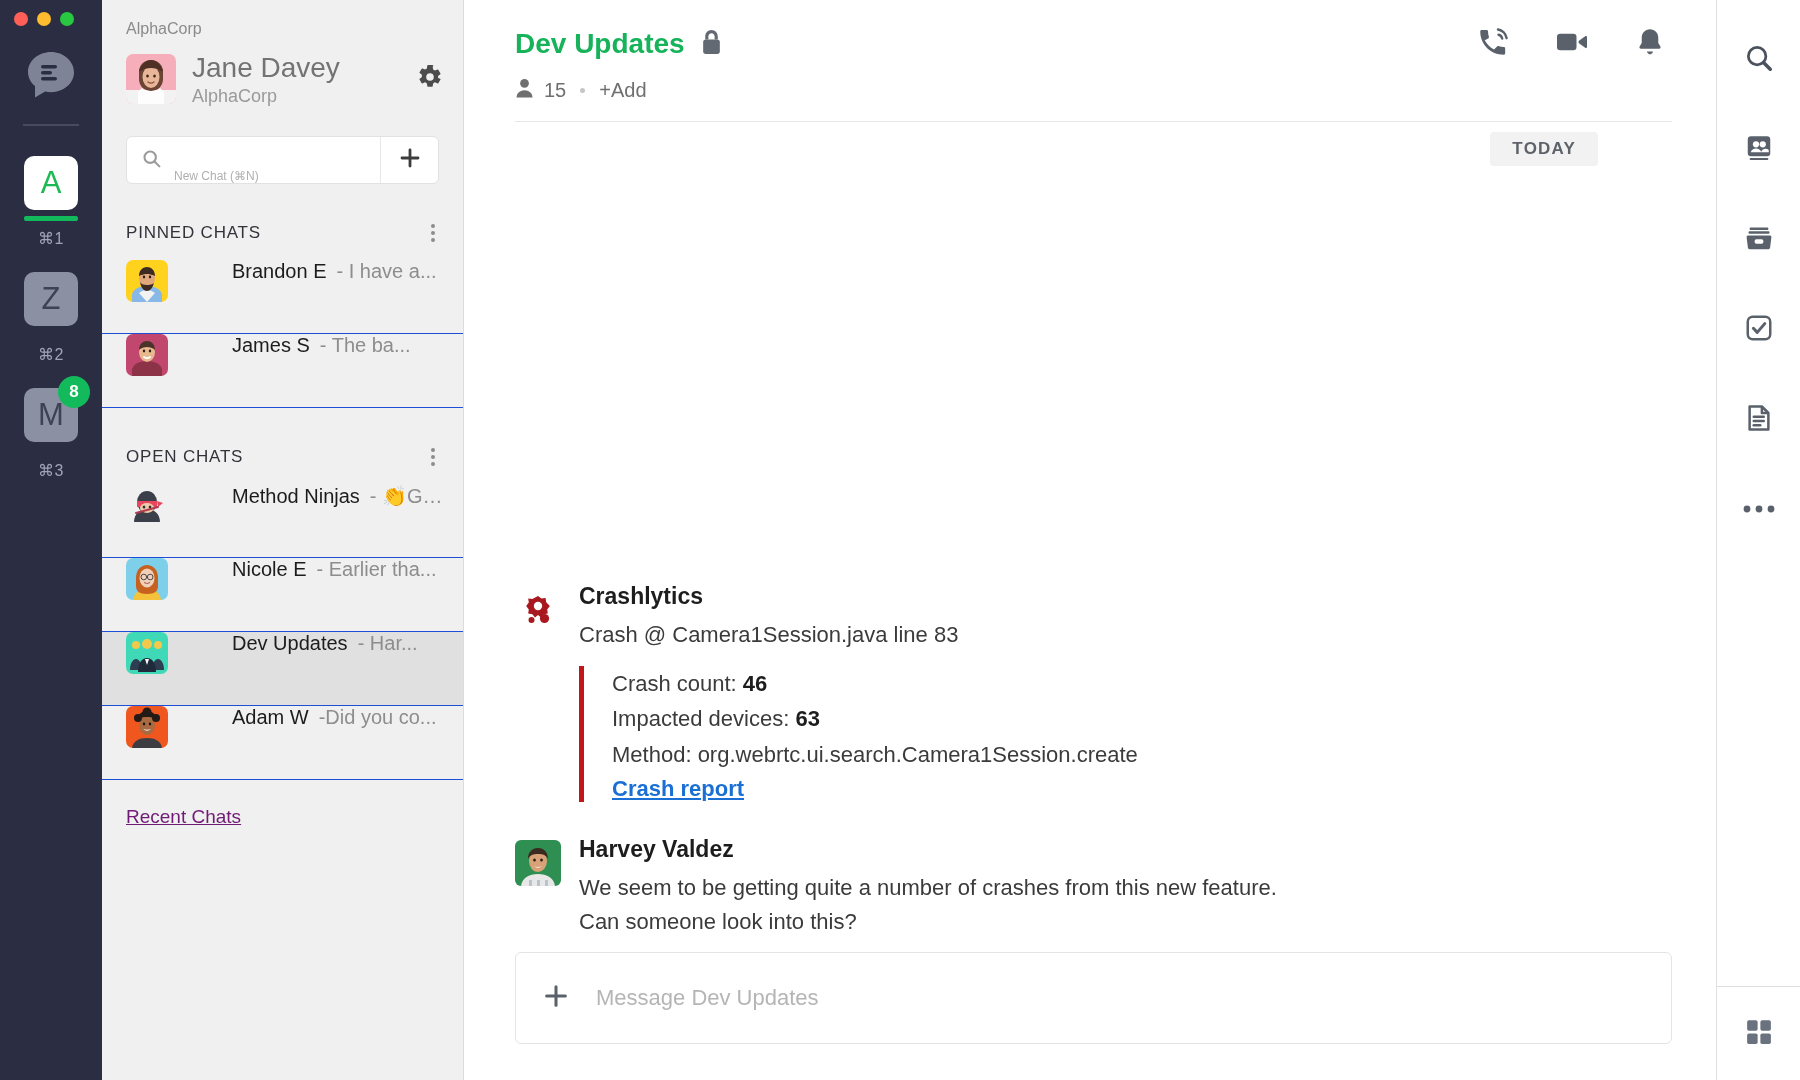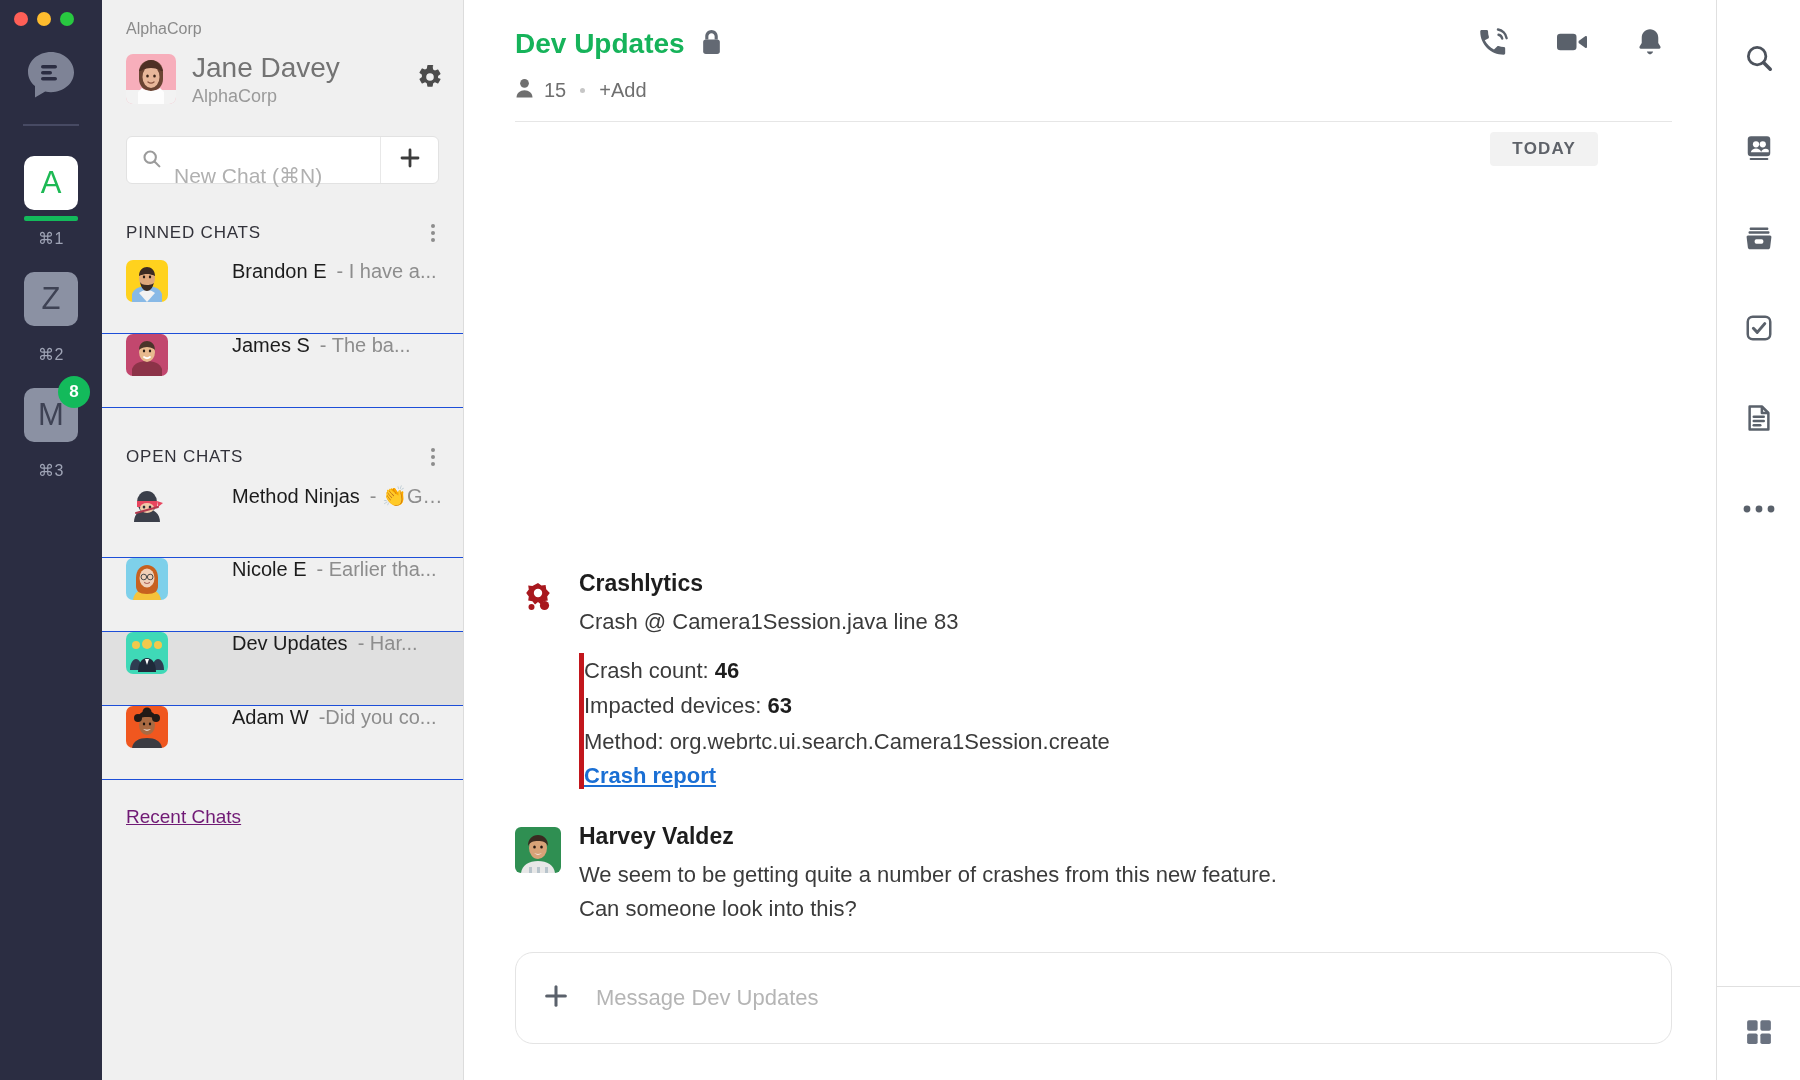--- a/index.html
+++ b/index.html
@@ -139,21 +139,21 @@
     height: 48px;
     align-items: stretch;
   }
   .search-box {
     flex: 1;
     display: flex; align-items: center;
     padding-left: 14px;
     gap: 12px;
   }
   .search-ph {
-    font-size: 21px;
+    font-size: 12px;
     color: #b0b0b0;
     margin-top: 32px;
   }
   .plus-box {
     width: 58px;
     border-left: 1px solid #e8e8e8;
     display: flex; align-items: center; justify-content: center;
   }
 
   .section-head {
@@ -292,41 +292,42 @@
     color: #1d1d1d;
     margin-bottom: 8px;
   }
   .msg-line {
     font-size: 22px;
     color: #3b3b3b;
     line-height: 1.55;
   }
   .attach {
     border-left: 5px solid #c2161c;
+    padding-left: 28px;
     margin-top: 14px;
   }
   .attach-line {
     font-size: 22px;
     color: #3b3b3b;
     line-height: 1.6;
   }
   .attach-line b { color: #1d1d1d; font-weight: 700; }
   .attach-link {
     font-size: 22px;
     color: #1a6fd4;
     text-decoration: underline;
     font-weight: 700;
     display: inline-block;
     margin-top: 4px;
   }
 
   .composer-wrap { padding: 0 44px 36px 51px; }
   .composer {
     border: 1px solid #e4e4e4;
-    border-radius: 18px;
+    border-radius: 6px;
     height: 92px;
     display: flex; align-items: center;
     padding-left: 26px;
     gap: 26px;
   }
   .composer-ph {
     font-size: 22px;
     color: #b5b5b5;
   }
 
@@ -640,21 +641,21 @@
         <span class="ch-add">+Add</span>
       </div>
     </div>
 
     <div class="messages">
 
       <div class="daysep">
         <span class="daypill">TODAY</span>
       </div>
 
-      <div class="msg-block" style="bottom: 26px;">
+      <div class="msg-block" style="bottom: 13px;">
 
         <div class="msg" style="margin-bottom:34px;">
           <div class="msg-av">
             <svg width="46" height="46" viewBox="0 0 46 46">
               <rect width="46" height="46" fill="#ffffff"></rect>
               <path d="M23 9l3.4 2.6 4.2-.6.6 4.2L34.8 19l-2.6 3.4.6 4.2-4.2.6L26 30.6 23 28l-3 2.6-2.6-3.4-4.2-.6.6-4.2L11.2 19l2.6-3.4-.6-4.2 4.2.6z" fill="#a8181e"></path>
               <circle cx="23" cy="19" r="4.2" fill="#ffffff"></circle>
               <circle cx="29.5" cy="31.5" r="4.6" fill="#a8181e"></circle>
               <circle cx="16.5" cy="33" r="3" fill="#a8181e"></circle>
             </svg>

